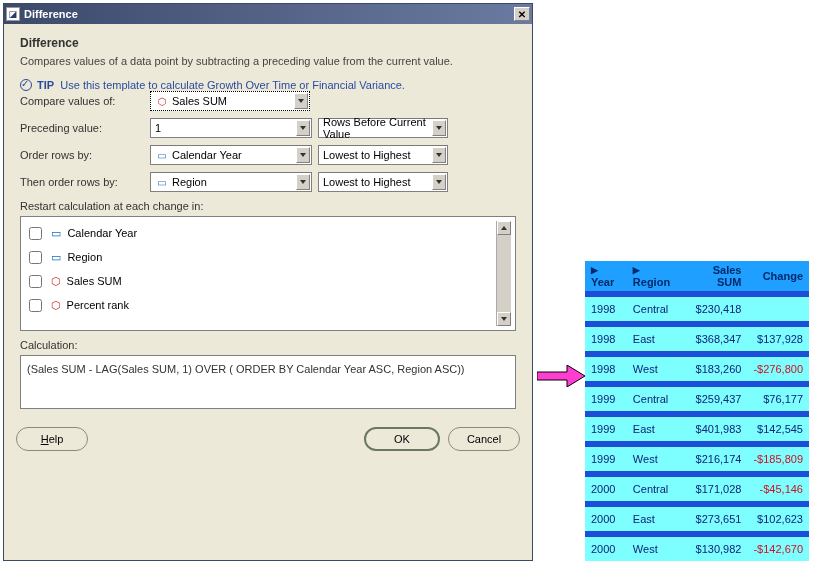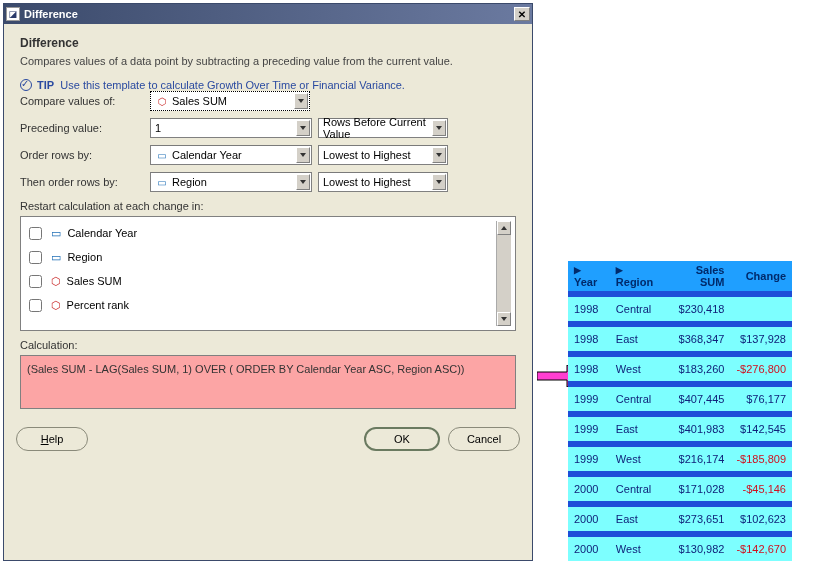--- a/index.html
+++ b/index.html
@@ -127,21 +127,21 @@
   .sb-btn {
     height: 14px; background: #d4d0c8;
     border: 1px solid #fff;
     border-right-color: #808080;
     border-bottom-color: #808080;
     display: flex; align-items: center; justify-content: center;
   }
   .sb-btn.up::after { content:""; border-left:3px solid transparent; border-right:3px solid transparent; border-bottom:4px solid #333; }
   .sb-btn.down::after { content:""; border-left:3px solid transparent; border-right:3px solid transparent; border-top:4px solid #333; }
   .calcbox {
-    background: #fca5a5; border: 1px solid #808080;
+    background: #ffffff; border: 1px solid #808080;
     height: 54px; padding: 6px; color: #333;
     line-height: 1.4;
   }
   .btnbar { display: flex; padding: 10px 12px; gap: 8px; align-items: center; }
   .btnbar .spacer { flex: 1; }
   .btn {
     min-width: 72px; height: 24px;
     background: #ece9d8;
     border: 1px solid #8a8a7a;
     border-radius: 12px;
@@ -152,21 +152,21 @@
   .btn.default { min-width: 76px; font-weight: normal; border: 2px solid #6a7a60; }
   
   .big-arrow {
     position: absolute;
     left: 537px; top: 365px;
     width: 48px; height: 22px;
   }
   .big-arrow svg { width: 100%; height: 100%; }
   .result-table {
     position: absolute;
-    left: 568px; top: 261px;
+    left: 585px; top: 261px;
     width: 224px;
     border-collapse: collapse;
     font-size: 11px;
   }
   .result-table th {
     background: #1f9fff;
     color: #002a6b;
     font-weight: bold;
     text-align: left;
     padding: 3px 6px;
@@ -332,21 +332,21 @@
       </tr>
       <tr>
         <td>1998</td>
         <td>West</td>
         <td class="num">$183,260</td>
         <td class="num neg">-$276,800</td>
       </tr>
       <tr>
         <td>1999</td>
         <td>Central</td>
-        <td class="num">$407,445</td>
+        <td class="num">$259,437</td>
         <td class="num">$76,177</td>
       </tr>
       <tr>
         <td>1999</td>
         <td>East</td>
         <td class="num">$401,983</td>
         <td class="num">$142,545</td>
       </tr>
       <tr>
         <td>1999</td>

